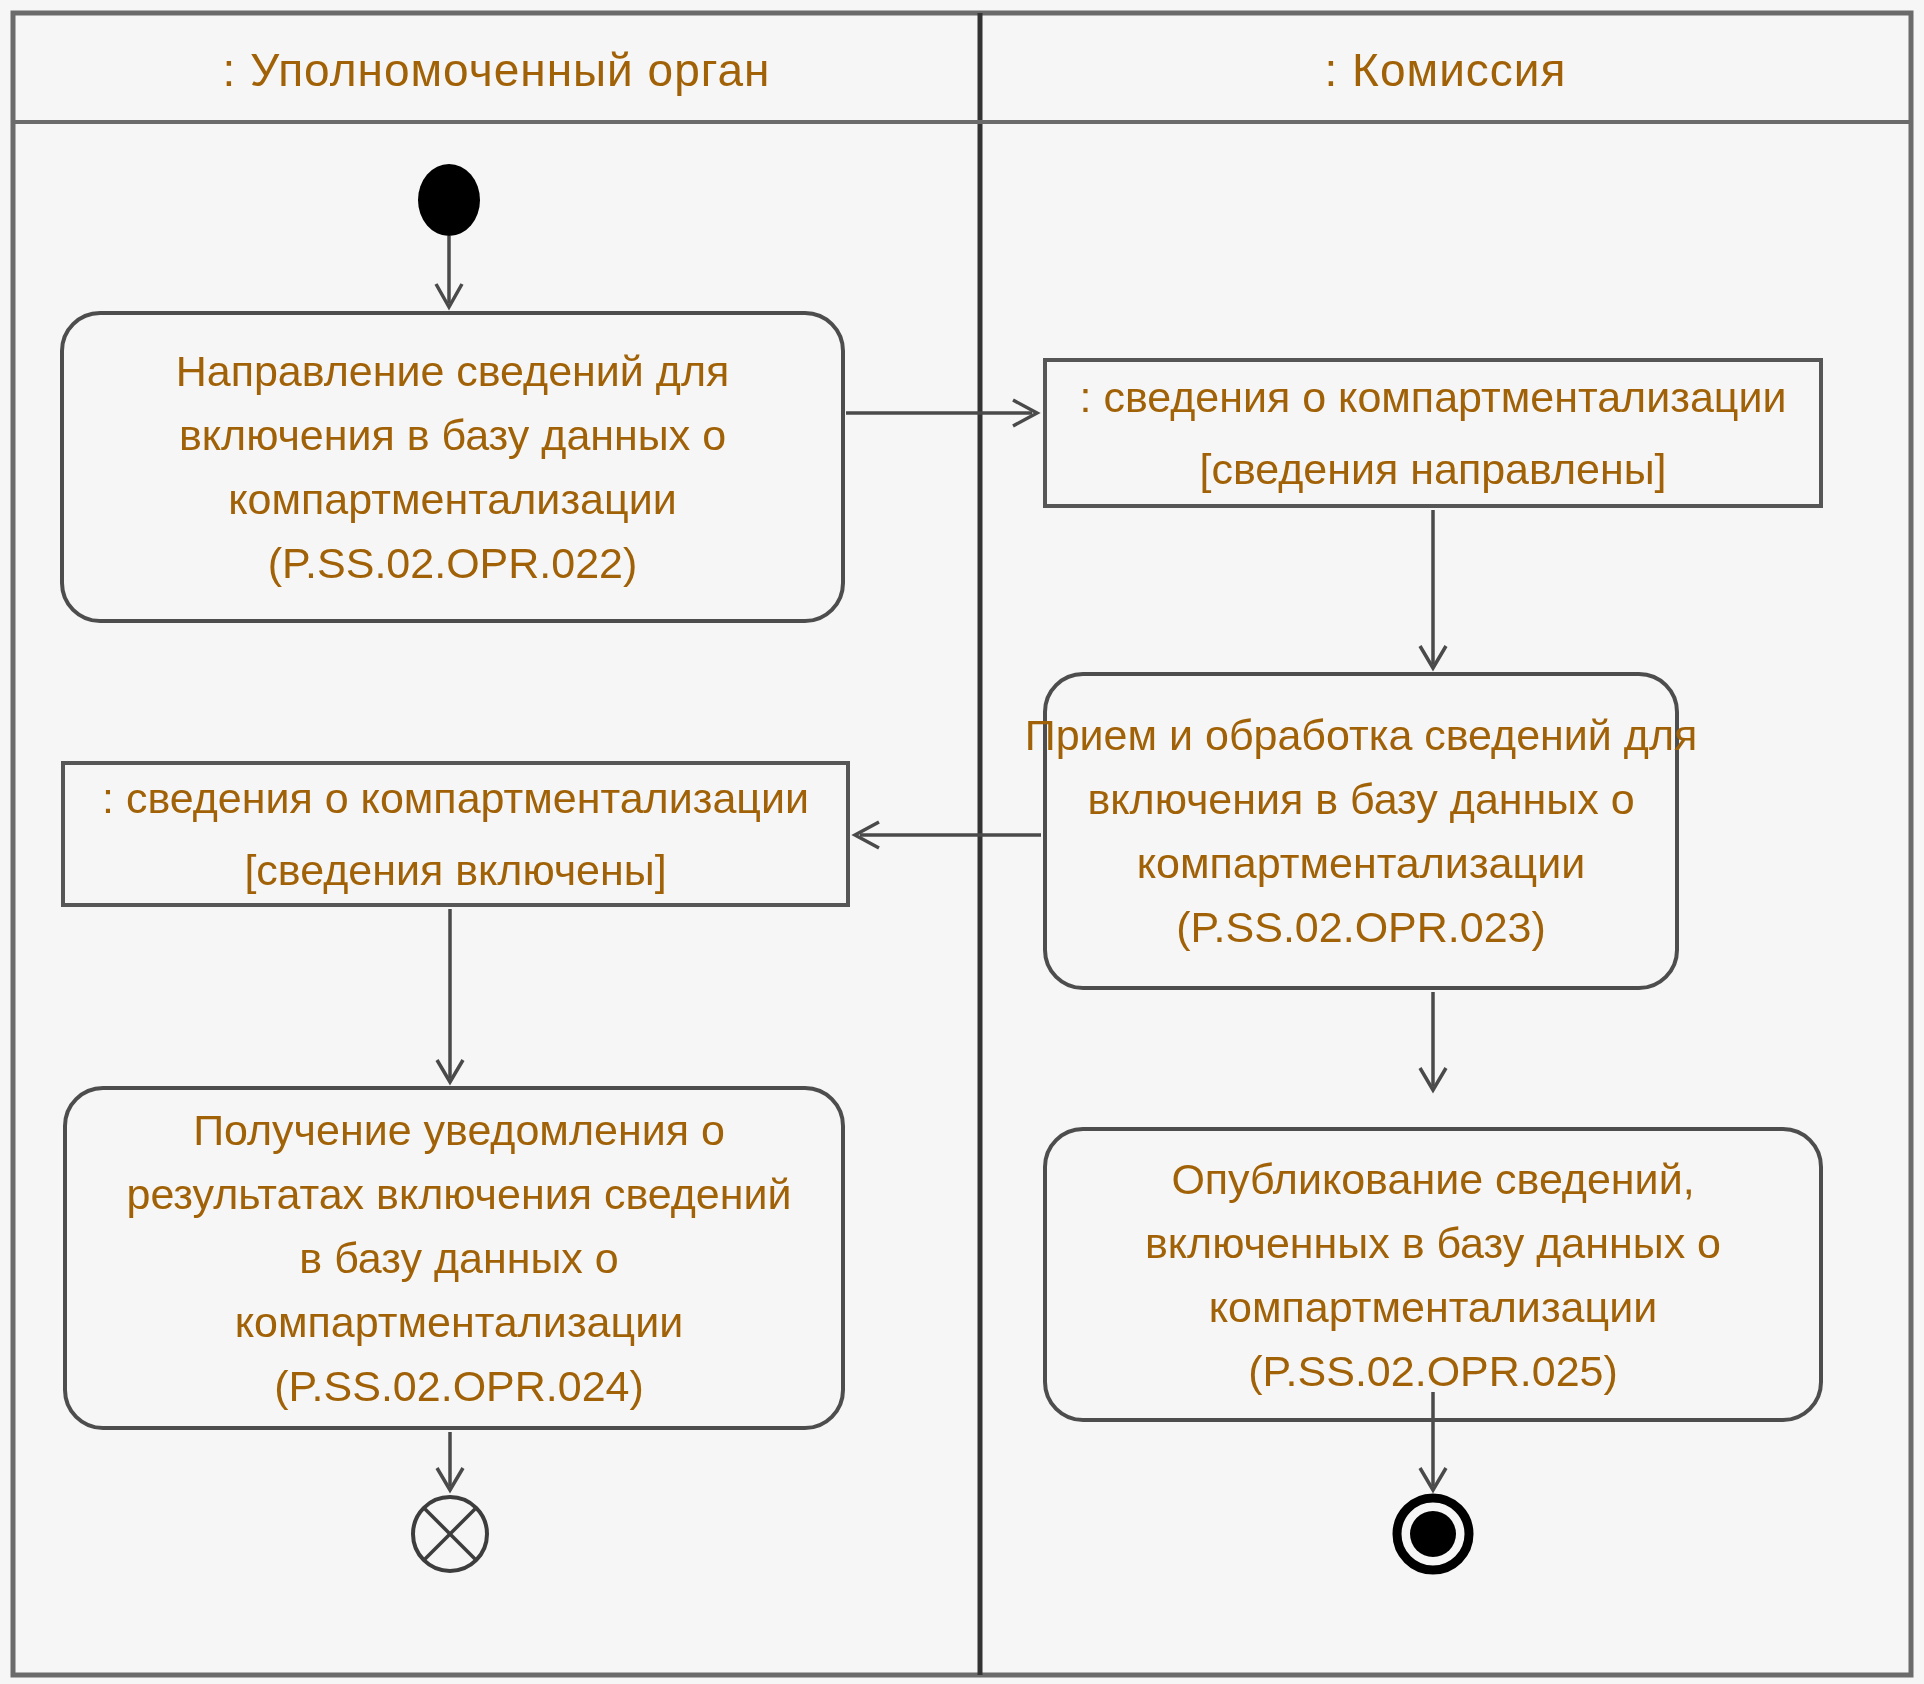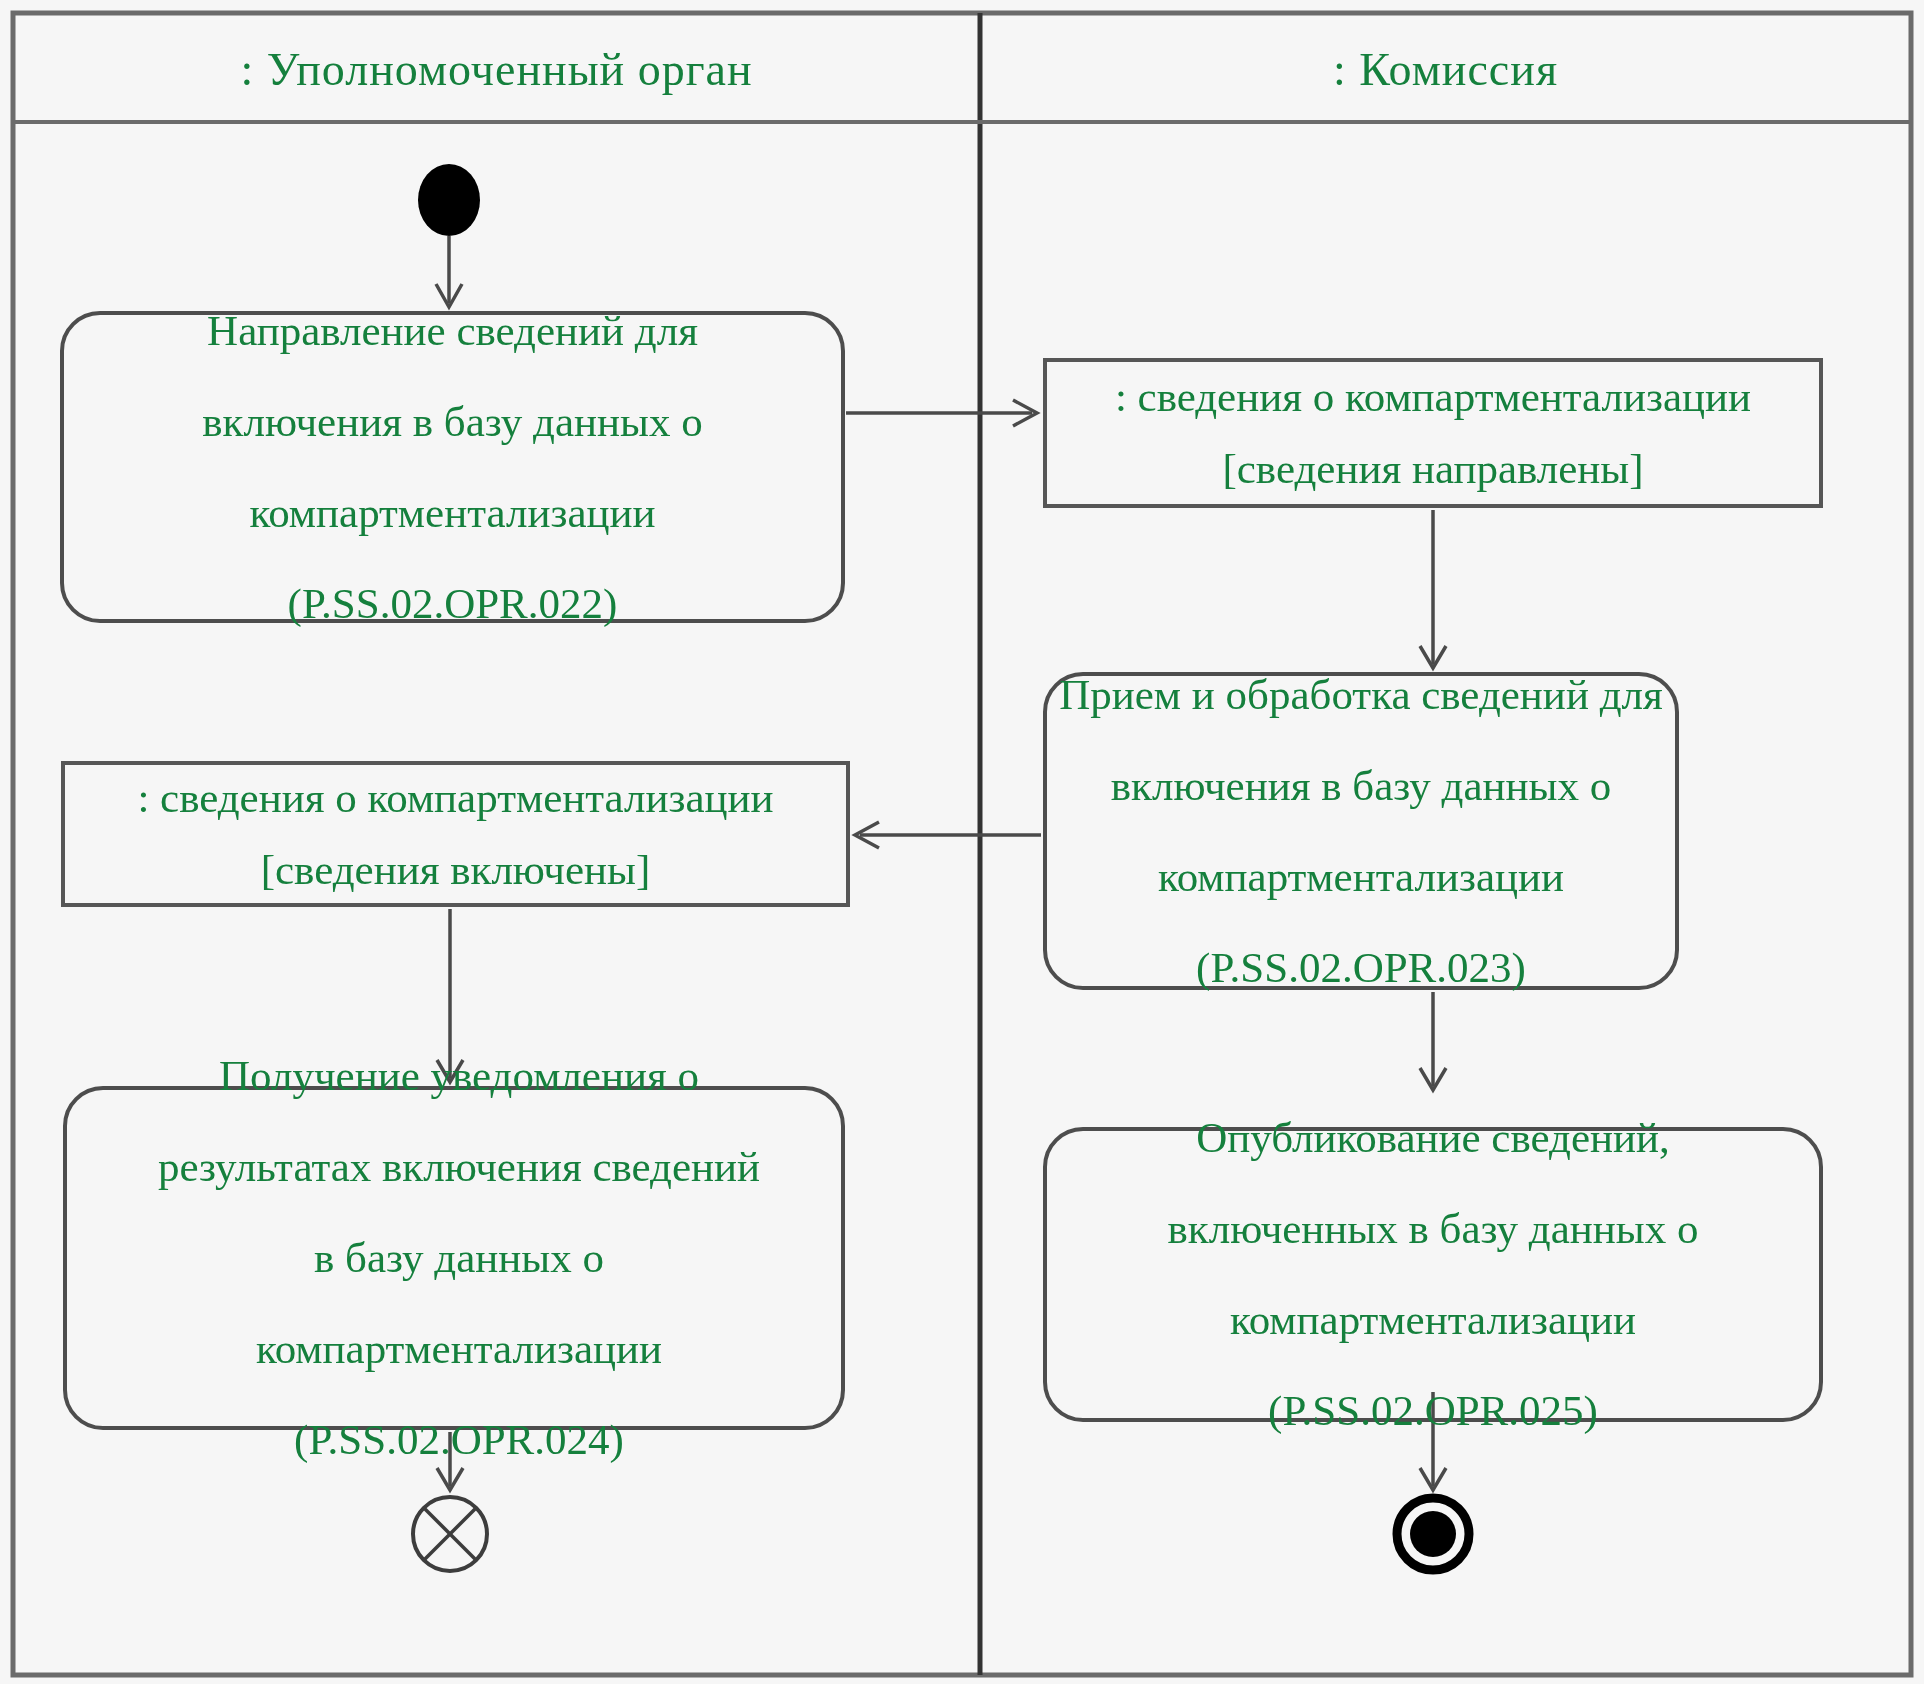--- a/index.html
+++ b/index.html
@@ -5,22 +5,22 @@
   html, body {
     margin: 0;
     padding: 0;
     background: #e9e9e9;
   }
   .canvas {
     position: relative;
     width: 1924px;
     height: 1684px;
     background: #f6f6f6;
-    font-family: Liberation Serif, serif;
-    color: #15803d;
+    font-family: Liberation Sans, sans-serif;
+    color: #a16207;
     overflow: hidden;
   }
   .overlay {
     position: absolute;
     left: 0; top: 0;
     width: 1924px;
     height: 1684px;
   }
   .lane-header {
     position: absolute;
@@ -42,21 +42,20 @@
     display: flex;
     flex-direction: column;
     align-items: center;
     justify-content: center;
     text-align: center;
     background: transparent;
   }
   .activity {
     border: 4px solid #4d4d4d;
     border-radius: 40px;
-    gap: 27px;
   }
   .object-node {
     border: 4px solid #565656;
   }
   .tline {
     font-size: 43px;
     line-height: 64px;
     white-space: nowrap;
   }
   .object-node .tline { line-height: 72px; }

